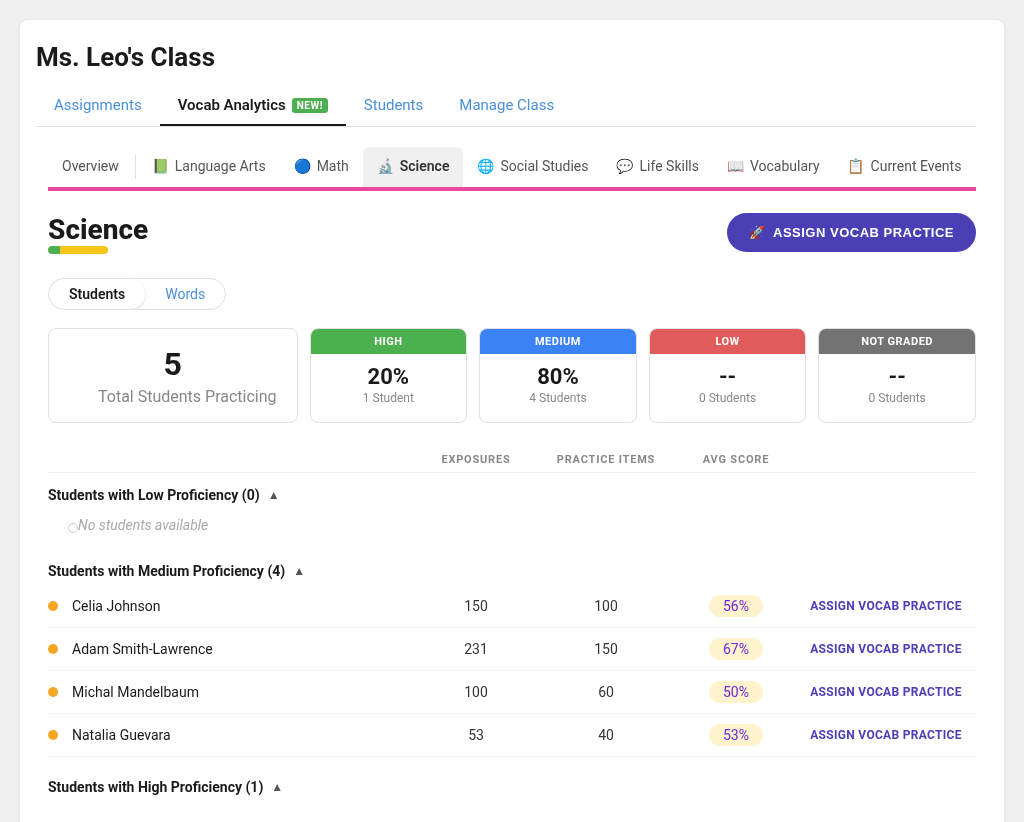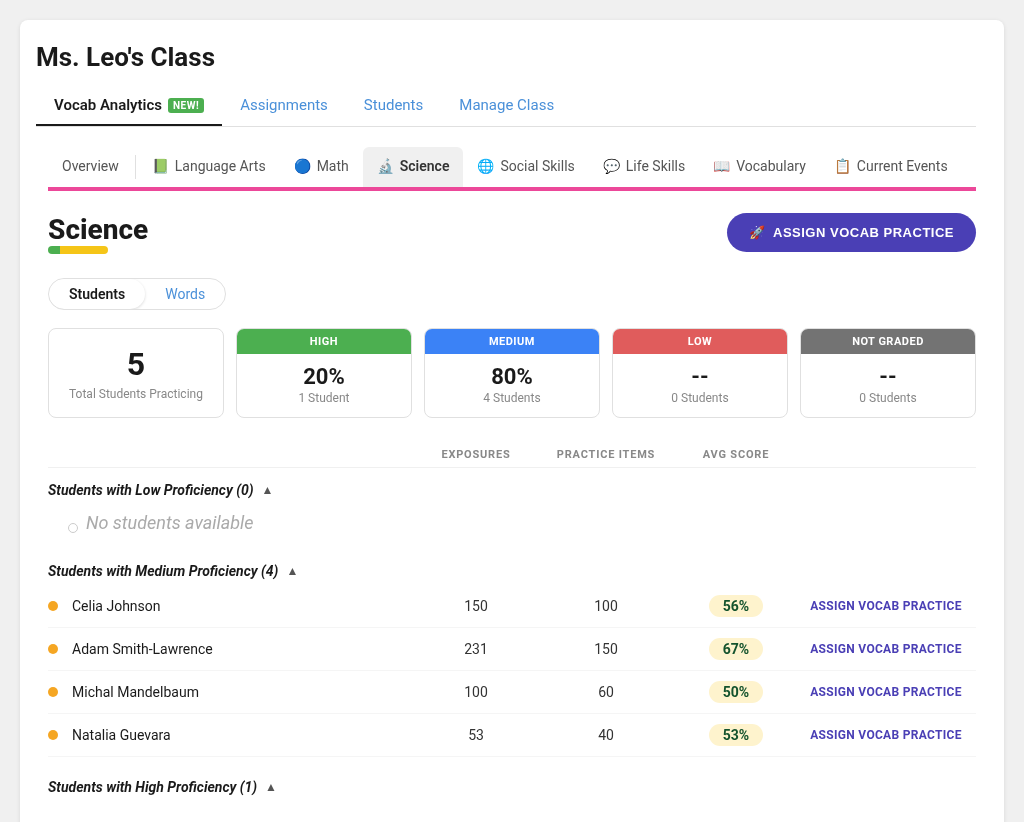--- a/index.html
+++ b/index.html
@@ -180,24 +180,25 @@
       flex-direction: column;
       align-items: center;
       justify-content: center;
     }
     .total-count {
       font-size: 32px;
       font-weight: 700;
       color: #1a1a1a;
     }
     .total-label {
-      font-size: 12px;
+      font-size: 16px;
       color: #888;
       text-align: right;
       margin-top: 4px;
+      margin-left: 29px;
     }
     .proficiency-card {
       border: 1px solid #e0e0e0;
       border-radius: 8px;
       overflow: hidden;
       flex: 1;
       display: flex;
       flex-direction: column;
     }
     .proficiency-header {
@@ -246,34 +247,33 @@
     }
     .group-title {
       font-size: 14px;
       font-weight: 700;
       color: #1a1a1a;
       display: flex;
       align-items: center;
       gap: 8px;
       padding: 10px 0 6px 0;
       cursor: pointer;
-      font-style: italic;
     }
     .chevron {
       font-size: 12px;
       color: #555;
     }
     .no-students {
       color: #aaa;
-      font-size: 18px;
+      font-size: 14px;
       font-style: italic;
       padding: 8px 0 8px 20px;
       display: flex;
       align-items: flex-end;
-      gap: 8px;
+      gap: 0;
     }
     .no-students-dot {
       width: 10px;
       height: 10px;
       border-radius: 50%;
       border: 1.5px solid #ccc;
       display: inline-block;
     }
     .student-row {
       display: grid;
@@ -297,47 +297,47 @@
       flex-shrink: 0;
     }
     .student-cell {
       text-align: center;
       font-size: 14px;
       color: #333;
     }
     .score-badge {
       display: inline-block;
       background: #fef3cd;
-      color: #14532d;
+      color: #6d28d9;
       border-radius: 12px;
       padding: 3px 14px;
-      font-weight: 700;
+      font-weight: 400;
       font-size: 14px;
     }
     .assign-link {
       text-align: center;
       color: #4a3fb5;
       font-size: 12px;
       font-weight: 700;
       cursor: pointer;
       letter-spacing: 0.3px;
     }
   </style>
 </head>
 <body>
 
 <div class="page-container">
   <div class="page-header">
     <h1 class="page-title">Ms. Leo's Class</h1>
     <div class="main-tabs">
+      <a class="main-tab">Assignments</a>
       <a class="main-tab active">
         <span>Vocab Analytics</span>
         <span class="new-badge">NEW!</span>
       </a>
-      <a class="main-tab">Assignments</a>
       <a class="main-tab">Students</a>
       <a class="main-tab">Manage Class</a>
     </div>
   </div>
 
   <div class="content-area">
     <div class="subject-tabs-bar">
       <div class="subject-tab">
         <span>Overview</span>
       </div>
@@ -349,21 +349,21 @@
       <div class="subject-tab">
         <span class="subject-icon">🔵</span>
         <span>Math</span>
       </div>
       <div class="subject-tab active">
         <span class="subject-icon">🔬</span>
         <span>Science</span>
       </div>
       <div class="subject-tab">
         <span class="subject-icon">🌐</span>
-        <span>Social Skills</span>
+        <span>Social Studies</span>
       </div>
       <div class="subject-tab">
         <span class="subject-icon">💬</span>
         <span>Life Skills</span>
       </div>
       <div class="subject-tab">
         <span class="subject-icon">📖</span>
         <span>Vocabulary</span>
       </div>
       <div class="subject-tab">

